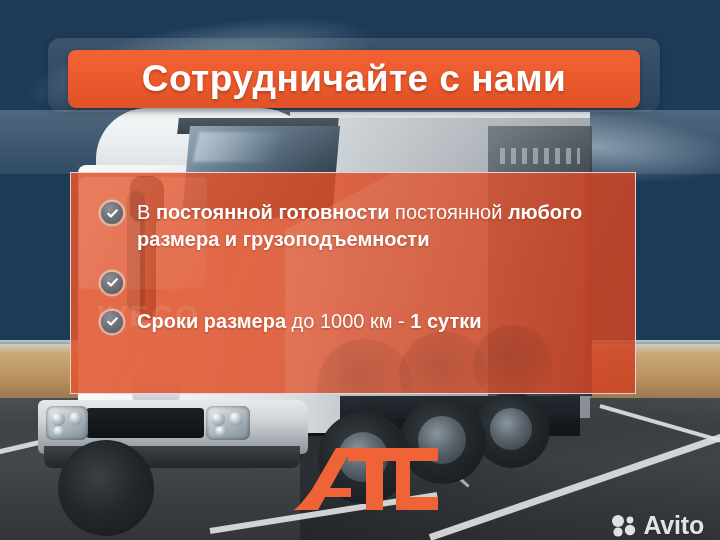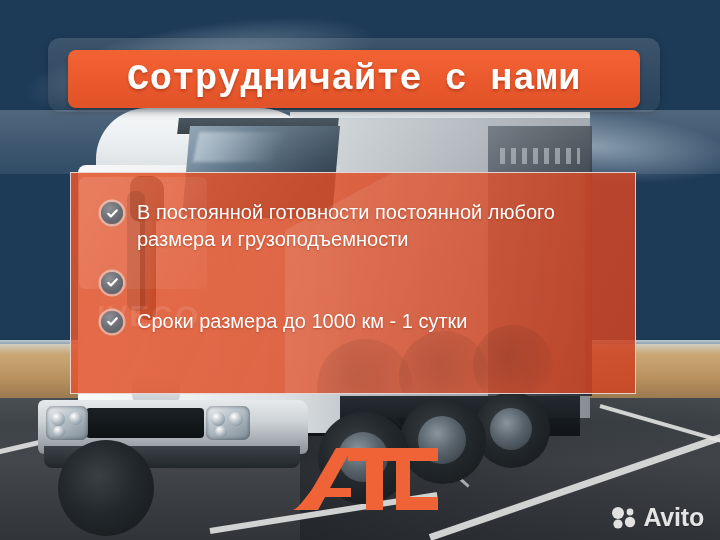--- a/index.html
+++ b/index.html
@@ -249,21 +249,20 @@
     align-items: center;
     justify-content: center;
   }
   .headline-text {
     font-size: 37px;
     font-weight: bold;
     color: #fff;
     letter-spacing: 0.5px;
     white-space: nowrap;
     text-shadow: 0 2px 3px rgba(120,40,15,0.45);
-    font-family: Liberation Mono, monospace;
   }
 
   
   .bullets-panel {
     position: absolute;
     left: 70px; top: 172px; width: 566px; height: 222px;
     background: linear-gradient(115deg, rgba(226,86,46,0.87) 0%, rgba(222,80,42,0.85) 45%, rgba(205,66,34,0.86) 100%);
     border: 1.5px solid rgba(235,238,240,0.82);
     box-sizing: border-box;
     padding: 26px 22px 0 24px;
@@ -326,33 +325,33 @@
     display: flex; align-items: center; justify-content: center;
   }
   .check-badge svg { display: block; }
   .bullet-text {
     font-size: 20px;
     line-height: 1.34;
     color: #ffffff;
     font-weight: normal;
     text-shadow: 0 1px 2px rgba(120,35,12,0.42);
   }
-  .bullet-text b { font-weight: normal; }
+  .bullet-text b { font-weight: bold; }
 
   
   .logo-wrap {
     position: absolute;
     left: 292px; top: 448px; width: 146px; height: 62px;
   }
   .logo-wrap svg { display: block; }
 
   
   .avito {
     position: absolute;
-    right: 16px; bottom: 8px;
+    right: 16px; bottom: 0;
     display: flex; align-items: center; gap: 6px;
     opacity: 0.92;
   }
   .avito-dots { display: block; }
   .avito-text {
     font-size: 25px;
     font-weight: bold;
     color: #f3f3f3;
     letter-spacing: -0.2px;
     text-shadow: 0 1px 2px rgba(0,0,0,0.35);

